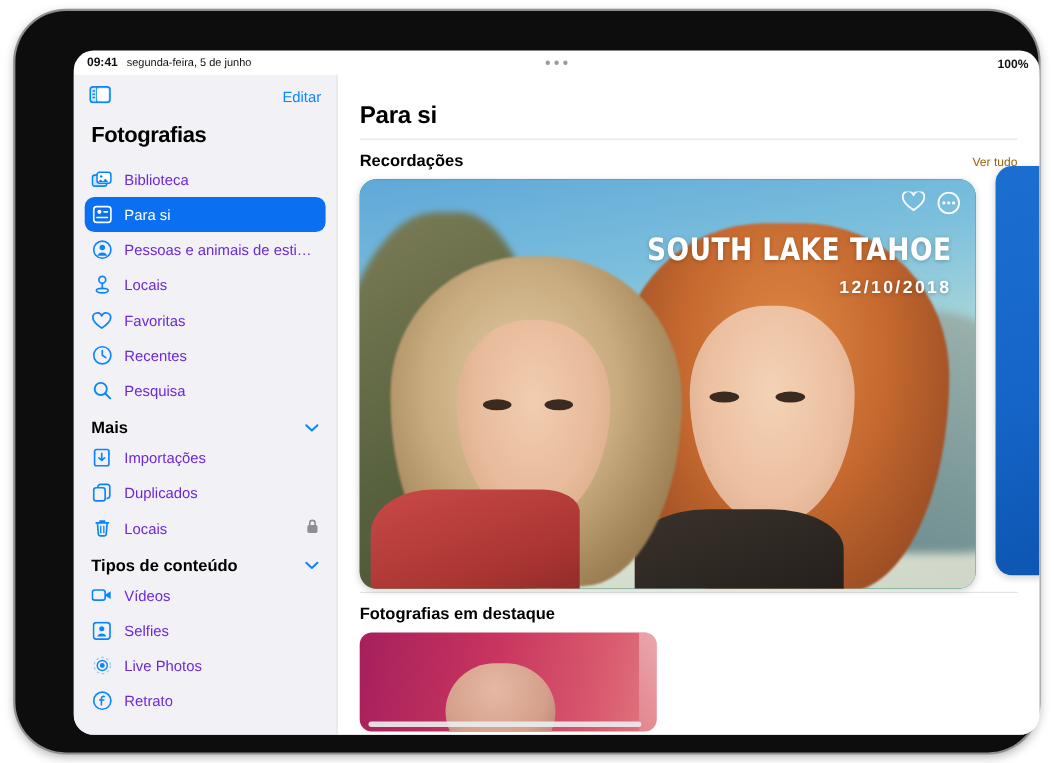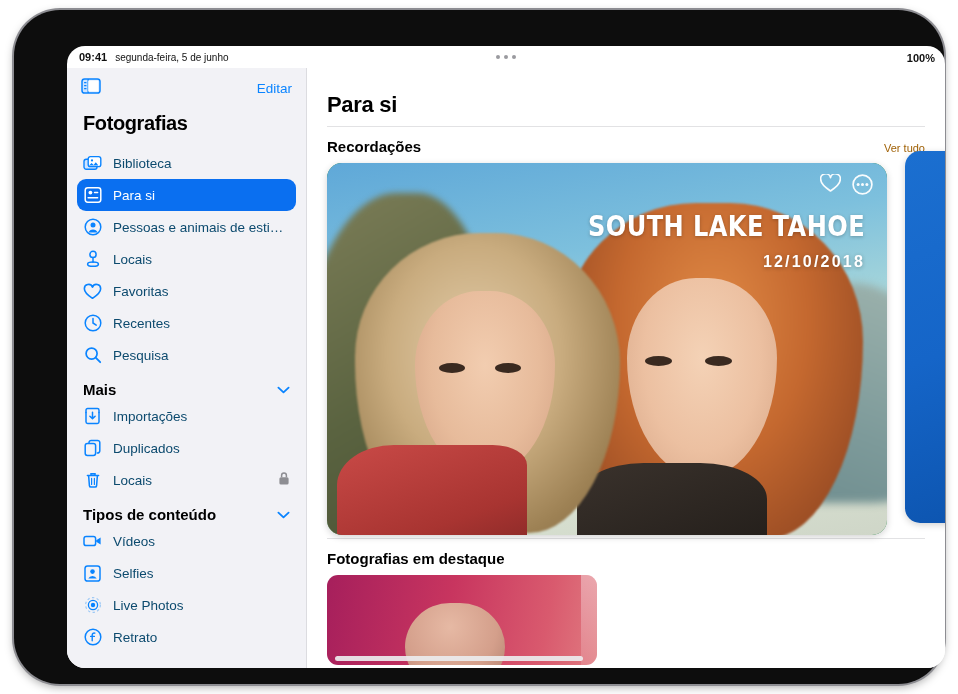--- a/index.html
+++ b/index.html
@@ -75,21 +75,21 @@
   .sb-title {
     font-size: 20px; font-weight: bold; color: #000;
     padding: 4px 16px 12px 16px; letter-spacing: -0.4px;
   }
 
   
   .sb-row {
     height: 32px; margin: 0 10px; padding: 0 6px;
     display: flex; align-items: center; gap: 11px;
     border-radius: 9px; cursor: pointer;
-    font-size: 13.5px; color: #0c4a6e;
+    font-size: 13.5px; color: #6d28d9;
   }
   .sb-row.selected { background: #0a6ff0; color: #ffffff; }
   .sb-row .ic { width: 19px; height: 19px; flex: 0 0 19px; display: flex; align-items: center; justify-content: center; }
   .sb-row .lbl { white-space: nowrap; overflow: hidden; text-overflow: ellipsis; }
   .sb-row .trail { margin-left: auto; }
 
   .sb-group {
     margin: 10px 16px 2px 16px; display: flex; align-items: center;
     justify-content: space-between; font-size: 15px; font-weight: bold; color: #000;
     cursor: pointer;

